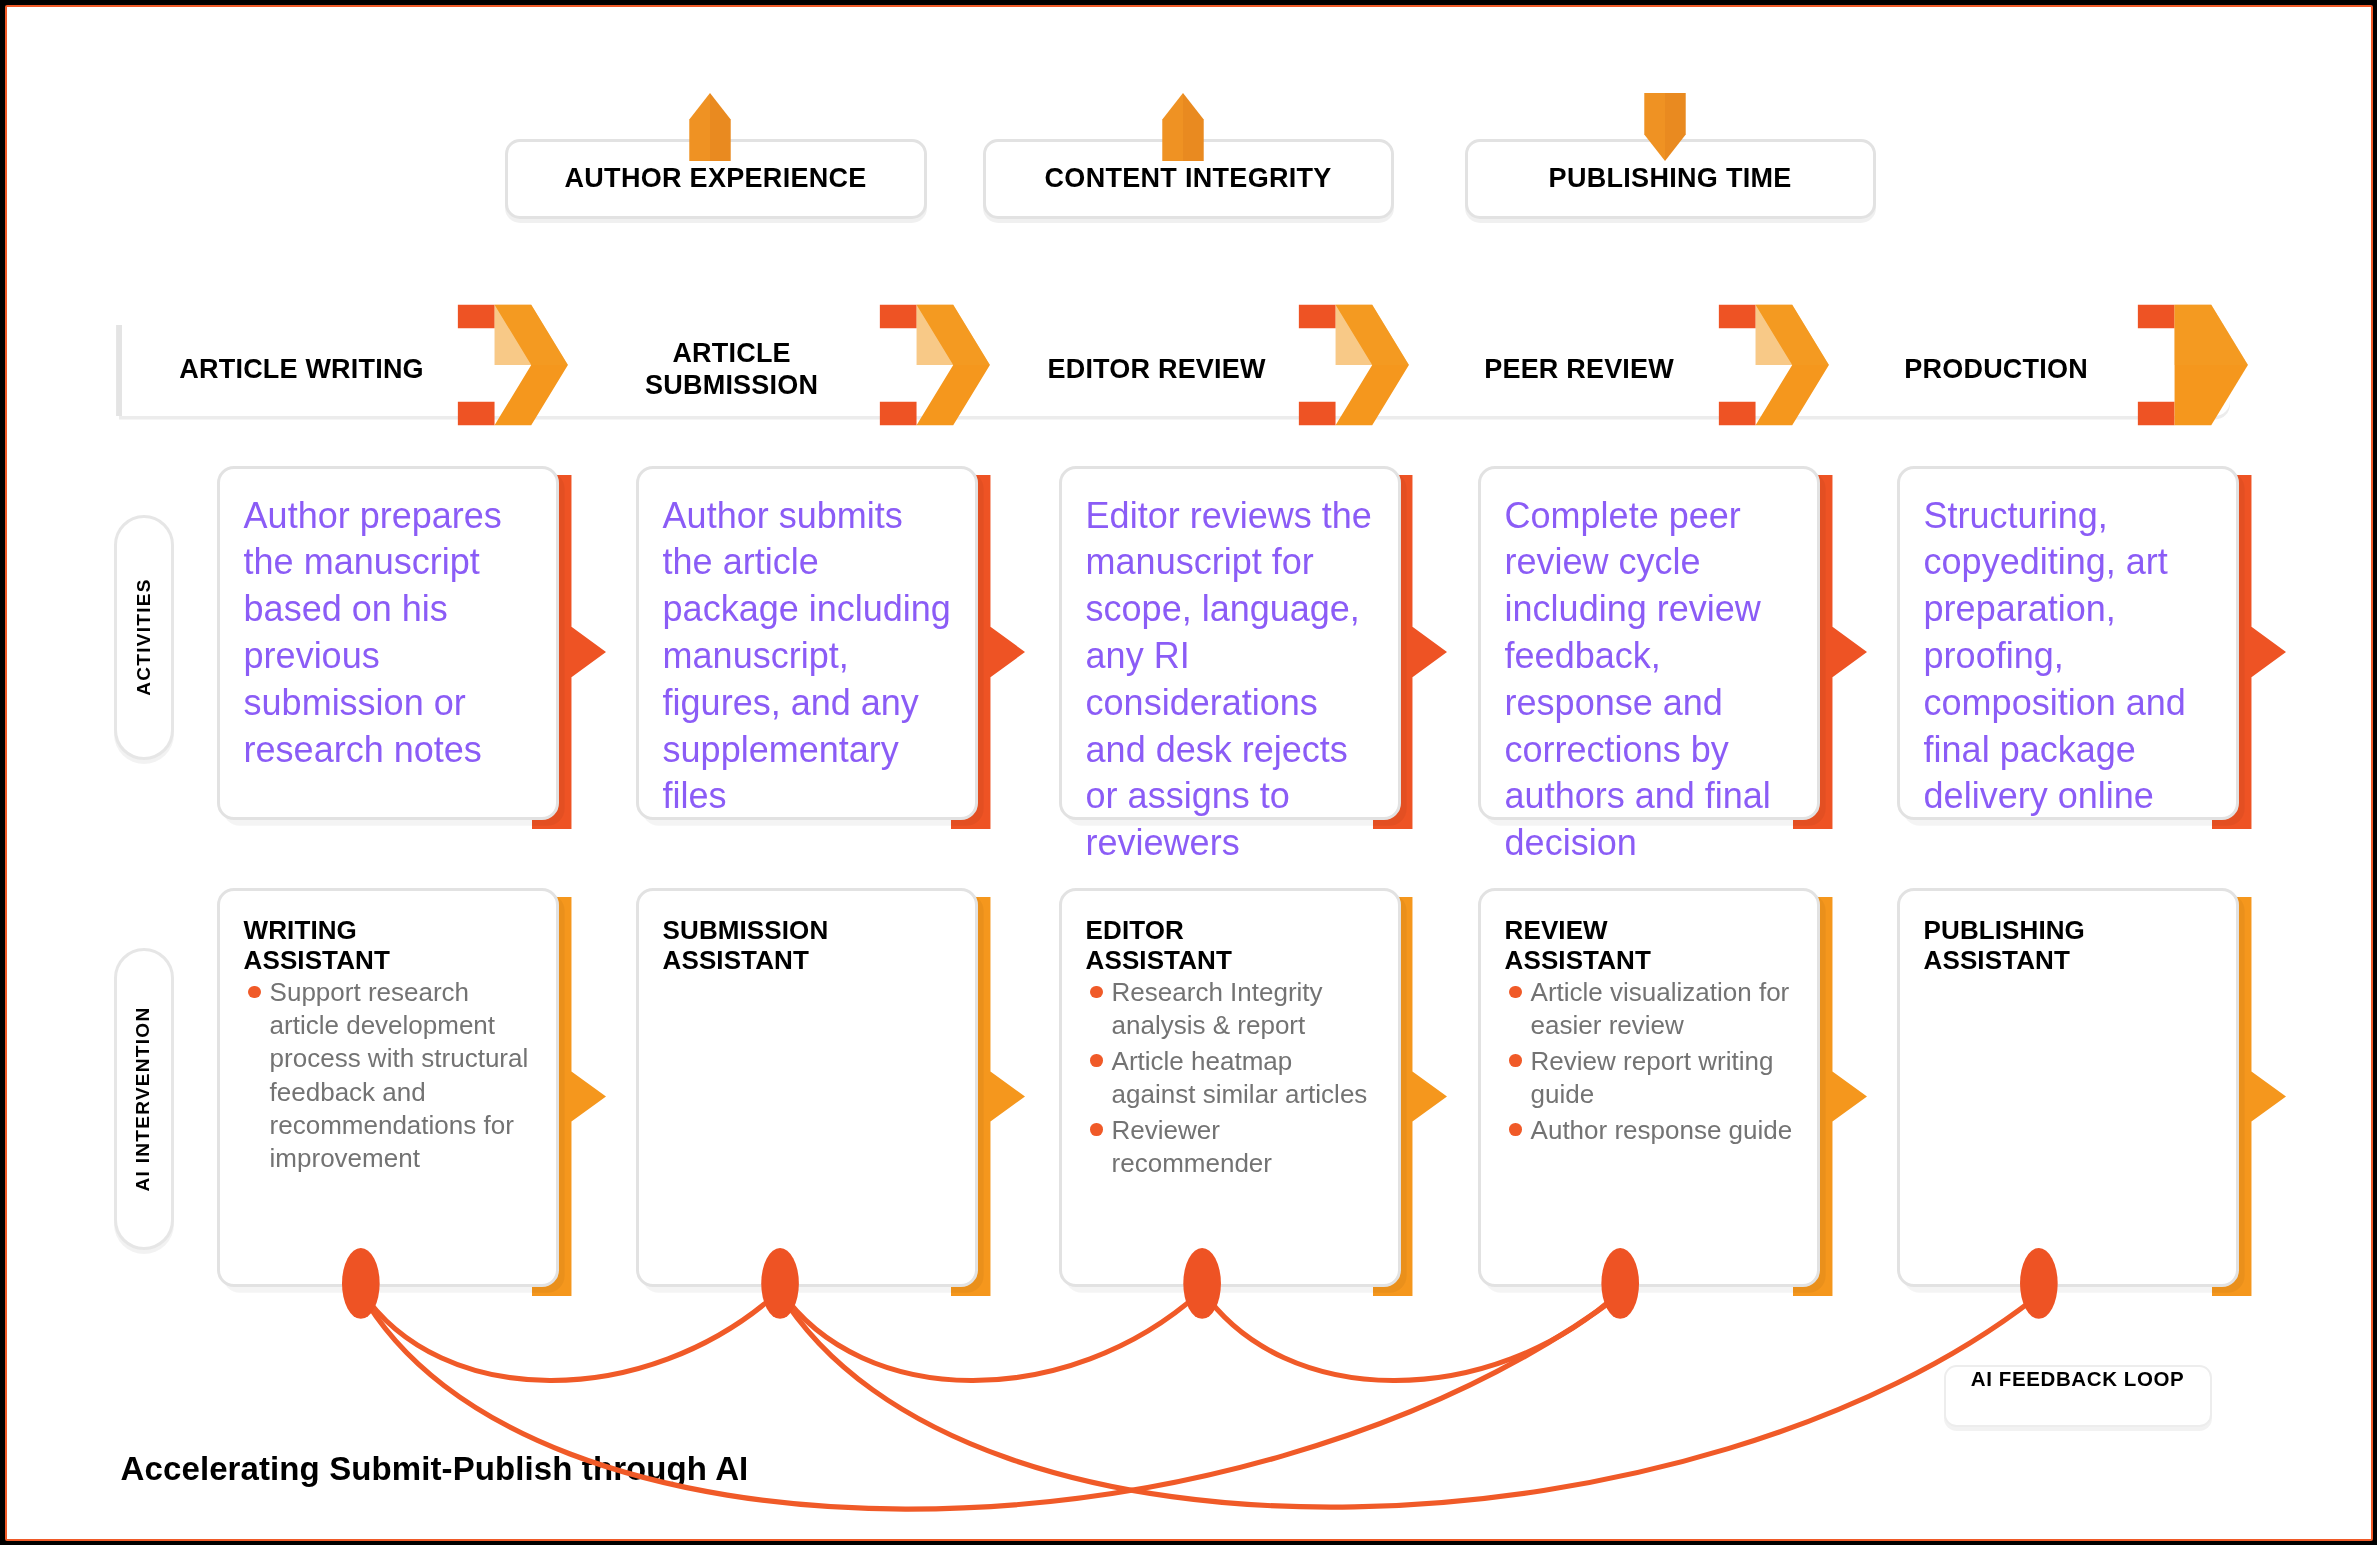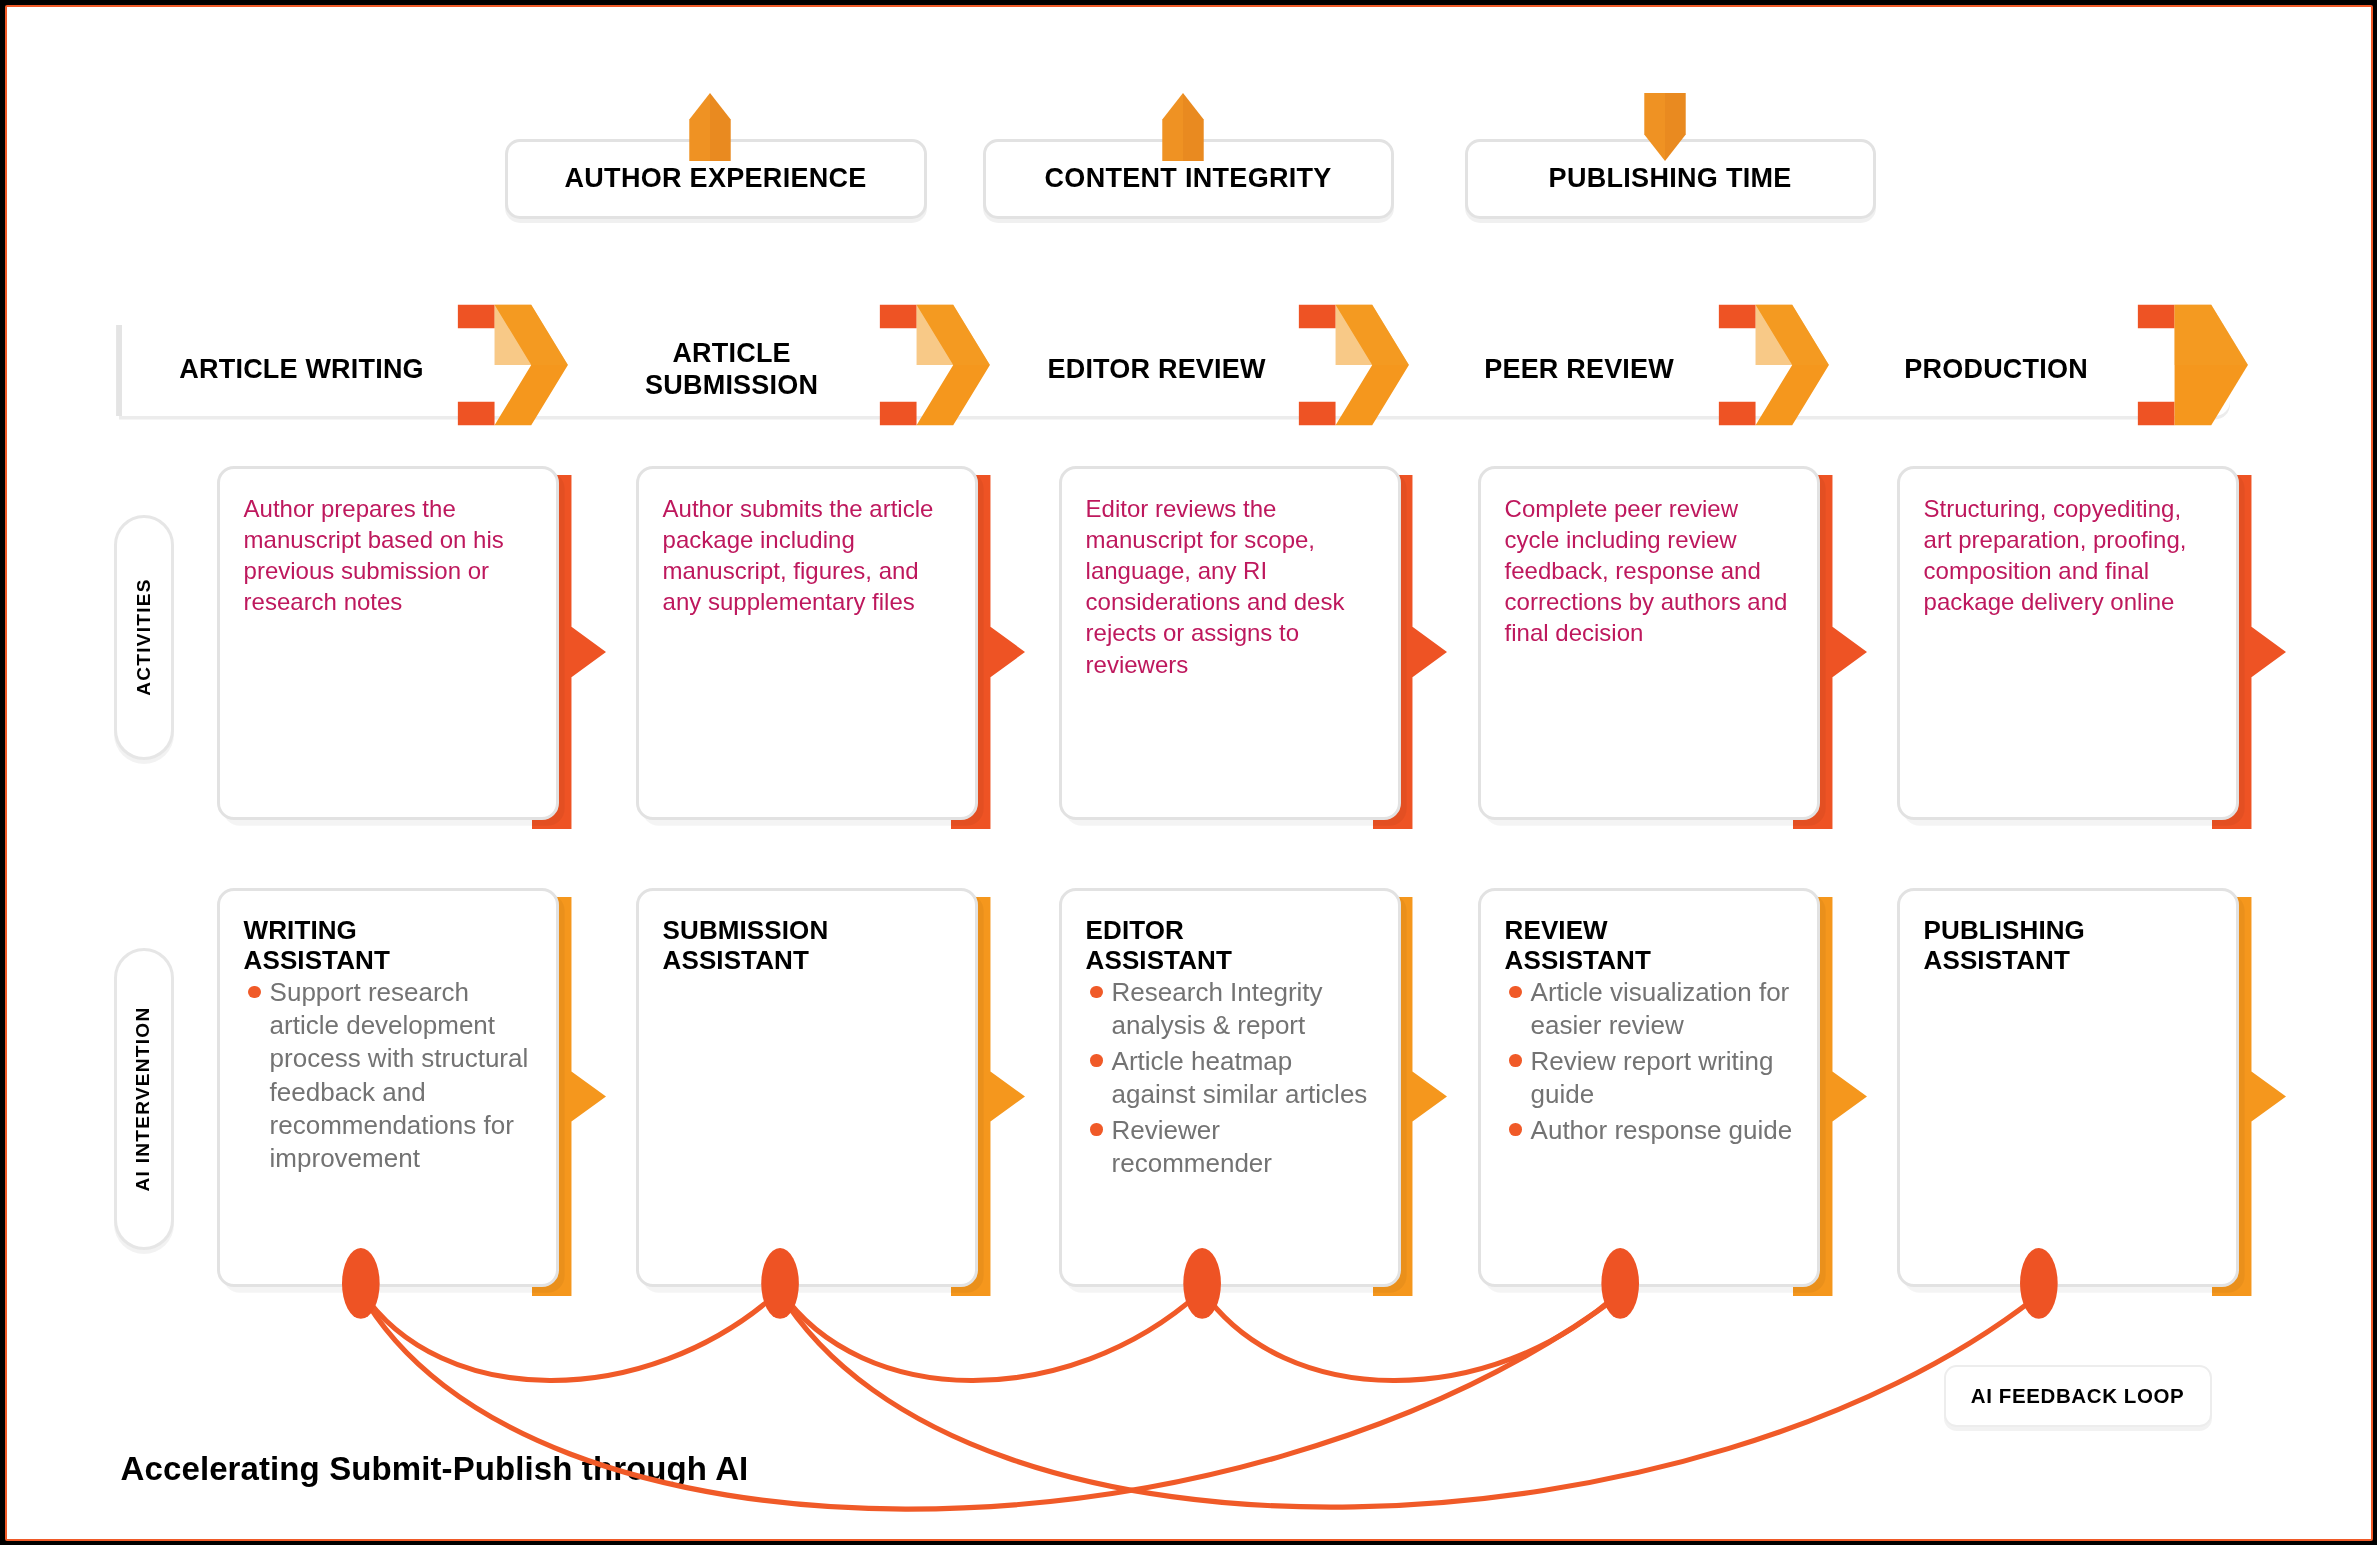--- a/index.html
+++ b/index.html
@@ -57,42 +57,42 @@
     font-size:19px;font-weight:bold;letter-spacing:1.3px;color:#000;
   }
   
   .card{
     position:absolute;background:#fff;
     border:3.4px solid #e2e2e2;border-radius:17px;
     box-shadow:5.7px 5.7px 0 0 rgba(0,0,0,.045);
     z-index:3;
   }
   .card-body{padding:24px 23px 17px 24px;}
-  .act-text{font-size:24px;line-height:1.30;color:#be185d;}
+  .act-text{font-size:36px;line-height:1.30;color:#8b5cf6;}
   .ai-title{
     font-size:26px;font-weight:bold;line-height:1.18;color:#000;
     letter-spacing:0.1px;
   }
   .ai-list{margin:0;padding:0;list-style:none;}
   .ai-list li{
     position:relative;padding-left:26px;margin-bottom:2.3px;
     font-size:26px;line-height:1.28;color:#737373;
   }
   .ai-list li .dot{
     position:absolute;left:4.6px;top:9.7px;width:12.6px;height:12.6px;
     border-radius:50%;background:#f05a28;
   }
   
   .card-arrow{position:absolute;z-index:1;}
   
   #loop{position:absolute;left:0;top:0;width:2368px;height:1536px;pointer-events:none;z-index:5;}
   .loop-pill{
     position:absolute;left:1937px;top:1358px;width:268px;height:62px;
     background:#fff;border:2.9px solid #ededed;border-radius:12.6px;
-    display:flex;align-items:center;justify-content:center;
+    display:flex;justify-content:center;
     box-shadow:0 4px 0 0 rgba(0,0,0,.05);z-index:6;
   }
   .loop-pill span{font-size:20.5px;font-weight:bold;letter-spacing:0.6px;color:#000;}
   
   .footer-title{
     position:absolute;left:114px;top:1443px;
     font-size:33px;font-weight:bold;color:#000;letter-spacing:0.1px;
   }
 </style>
 </head>

